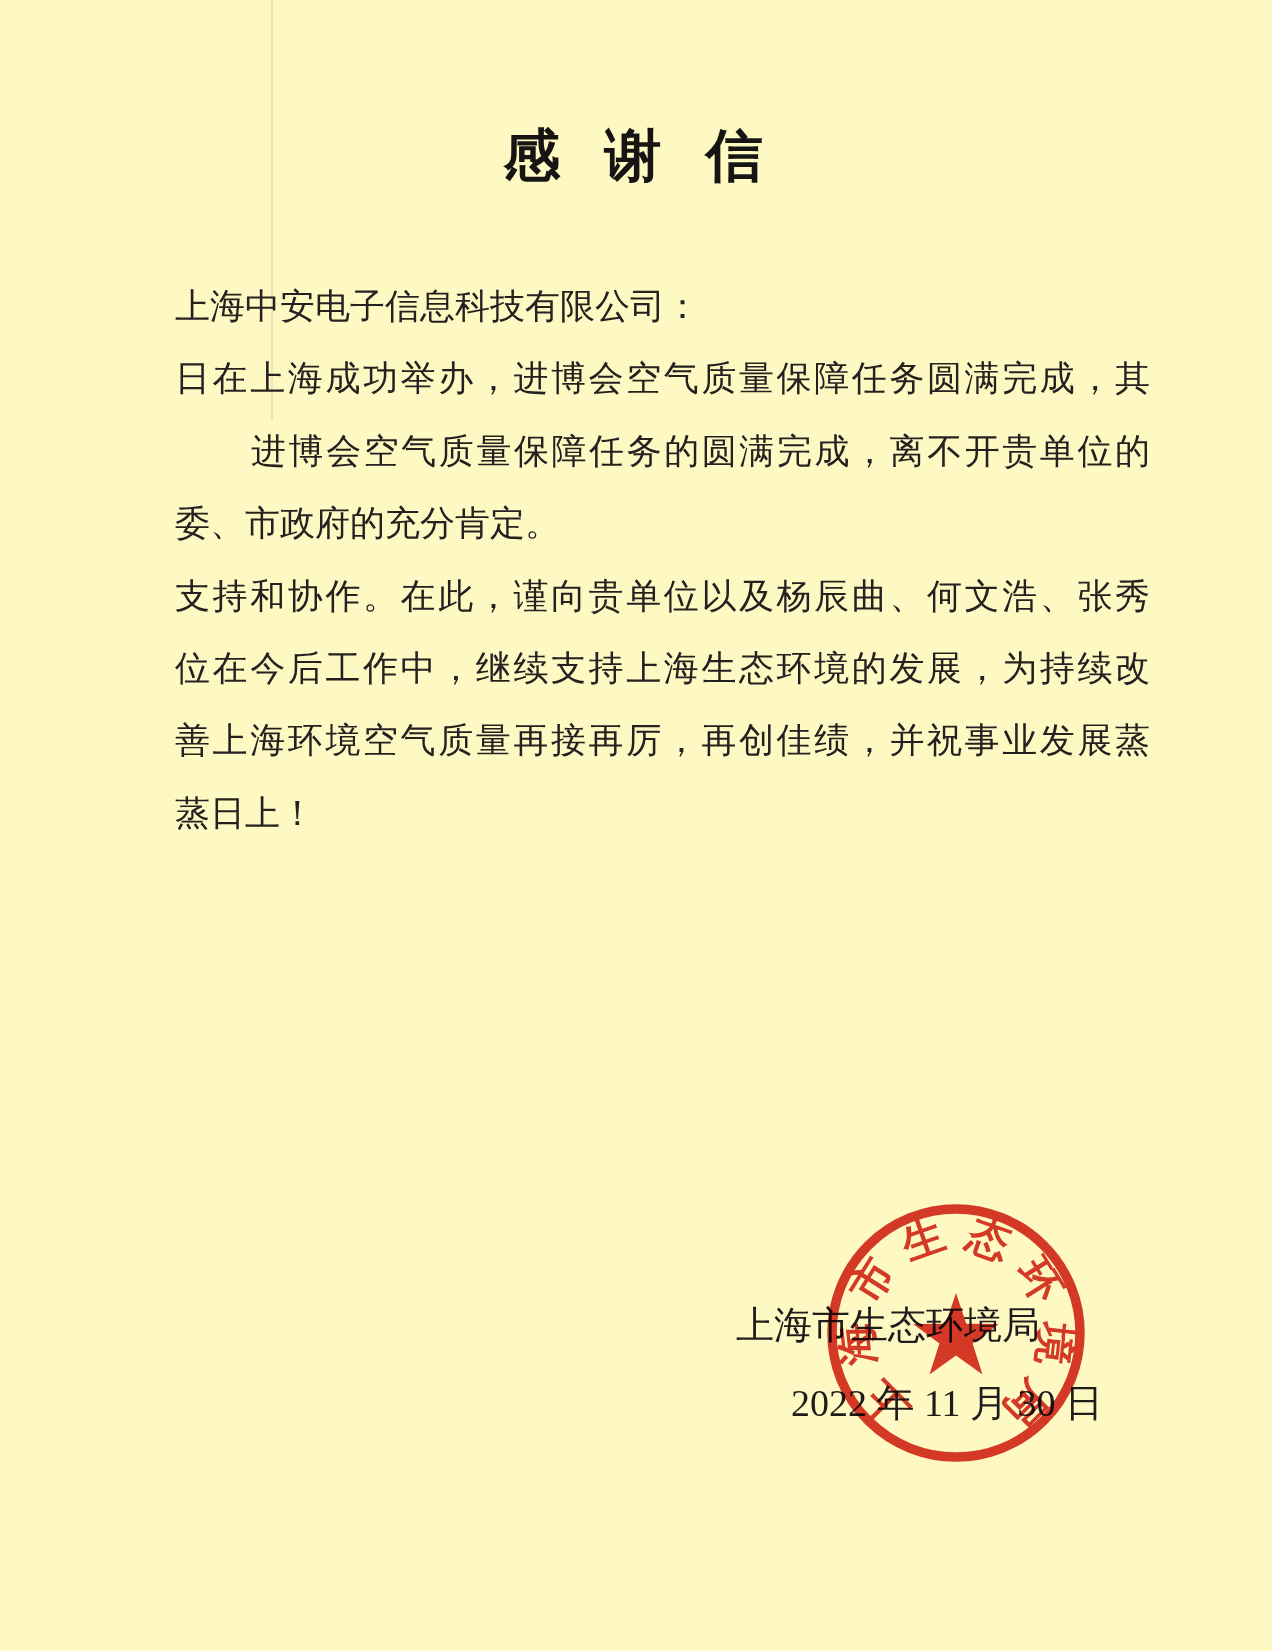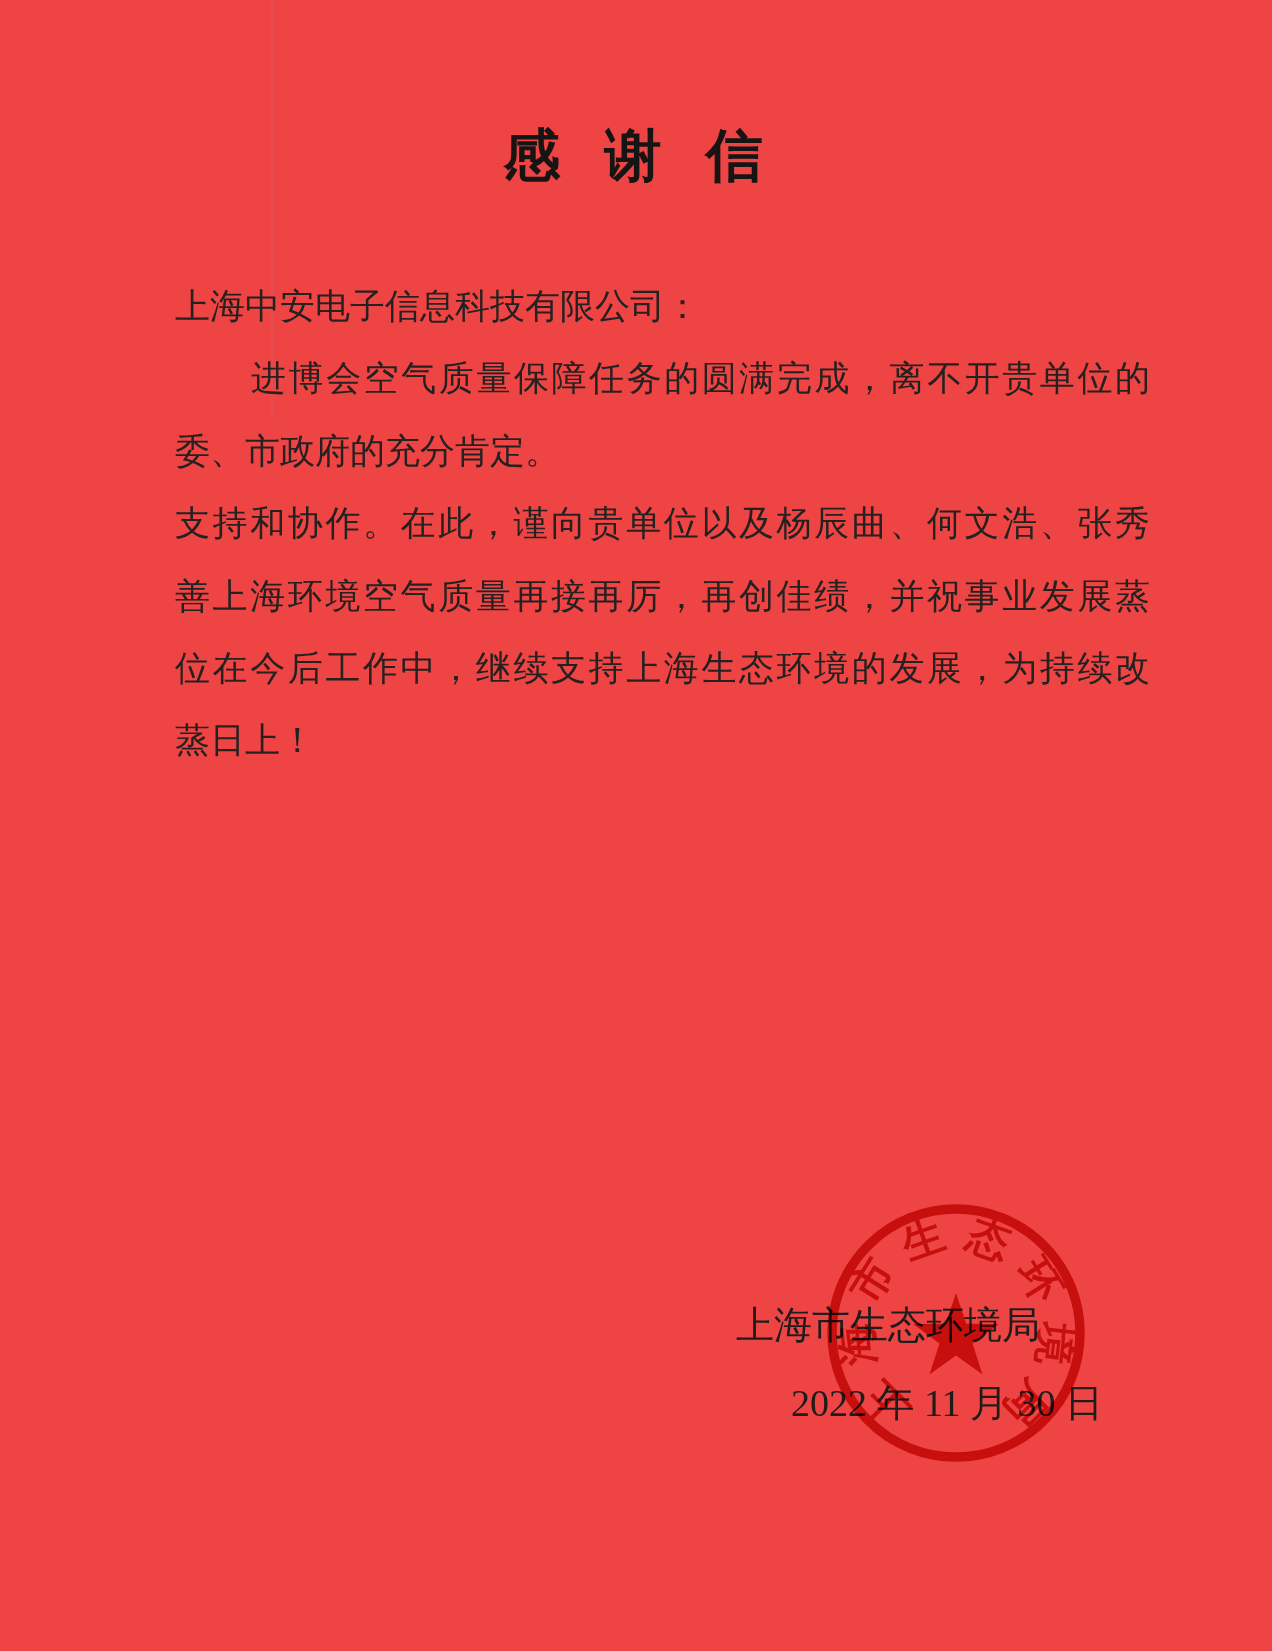--- a/index.html
+++ b/index.html
@@ -3,21 +3,21 @@
 <meta charset="utf-8">
 <style>
   html, body {
     margin: 0;
     padding: 0;
   }
   .page {
     position: relative;
     width: 1272px;
     height: 1651px;
-    background: #ef4444;
+    background: #fef9c3;
     overflow: hidden;
     font-family: "Liberation Serif", "DejaVu Serif", serif;
     color: #241f1f;
   }
   
   .fold {
     position: absolute;
     left: 271px;
     top: 0;
     width: 2px;
@@ -97,25 +97,26 @@
 <body>
 
 <div class="page">
 
   <div class="fold"></div>
 
   <h1 class="title">感 谢 信</h1>
 
   <div class="body-block">
     <div class="line">上海中安电子信息科技有限公司：</div>
+    <div class="line justify">日在上海成功举办，进博会空气质量保障任务圆满完成，其</div>
     <div class="line justify indent">进博会空气质量保障任务的圆满完成，离不开贵单位的</div>
     <div class="line">委、市政府的充分肯定。</div>
     <div class="line justify">支持和协作。在此，谨向贵单位以及杨辰曲、何文浩、张秀</div>
+    <div class="line justify">位在今后工作中，继续支持上海生态环境的发展，为持续改</div>
     <div class="line justify">善上海环境空气质量再接再厉，再创佳绩，并祝事业发展蒸</div>
-    <div class="line justify">位在今后工作中，继续支持上海生态环境的发展，为持续改</div>
     <div class="line">蒸日上！</div>
   </div>
 
   <div class="sig">上海市生态环境局</div>
   <div class="sig-date">2022 年 11 月 30 日</div>
 
   <svg class="stamp" viewBox="0 0 276 276" xmlns="http://www.w3.org/2000/svg">
     <circle cx="138" cy="138" r="124" fill="none" stroke="#d2291f" stroke-width="9.5"></circle>
     <polygon fill="#d2291f" points="138,98 148.3,128.8 180.8,129.1 154.6,148.4 164.5,179.4 138,160.5 111.5,179.4 121.4,148.4 95.2,129.1 127.7,128.8"></polygon>
     <text x="138" y="53" text-anchor="middle" fill="#d2291f" transform="rotate(-135 138 138)">上</text>

